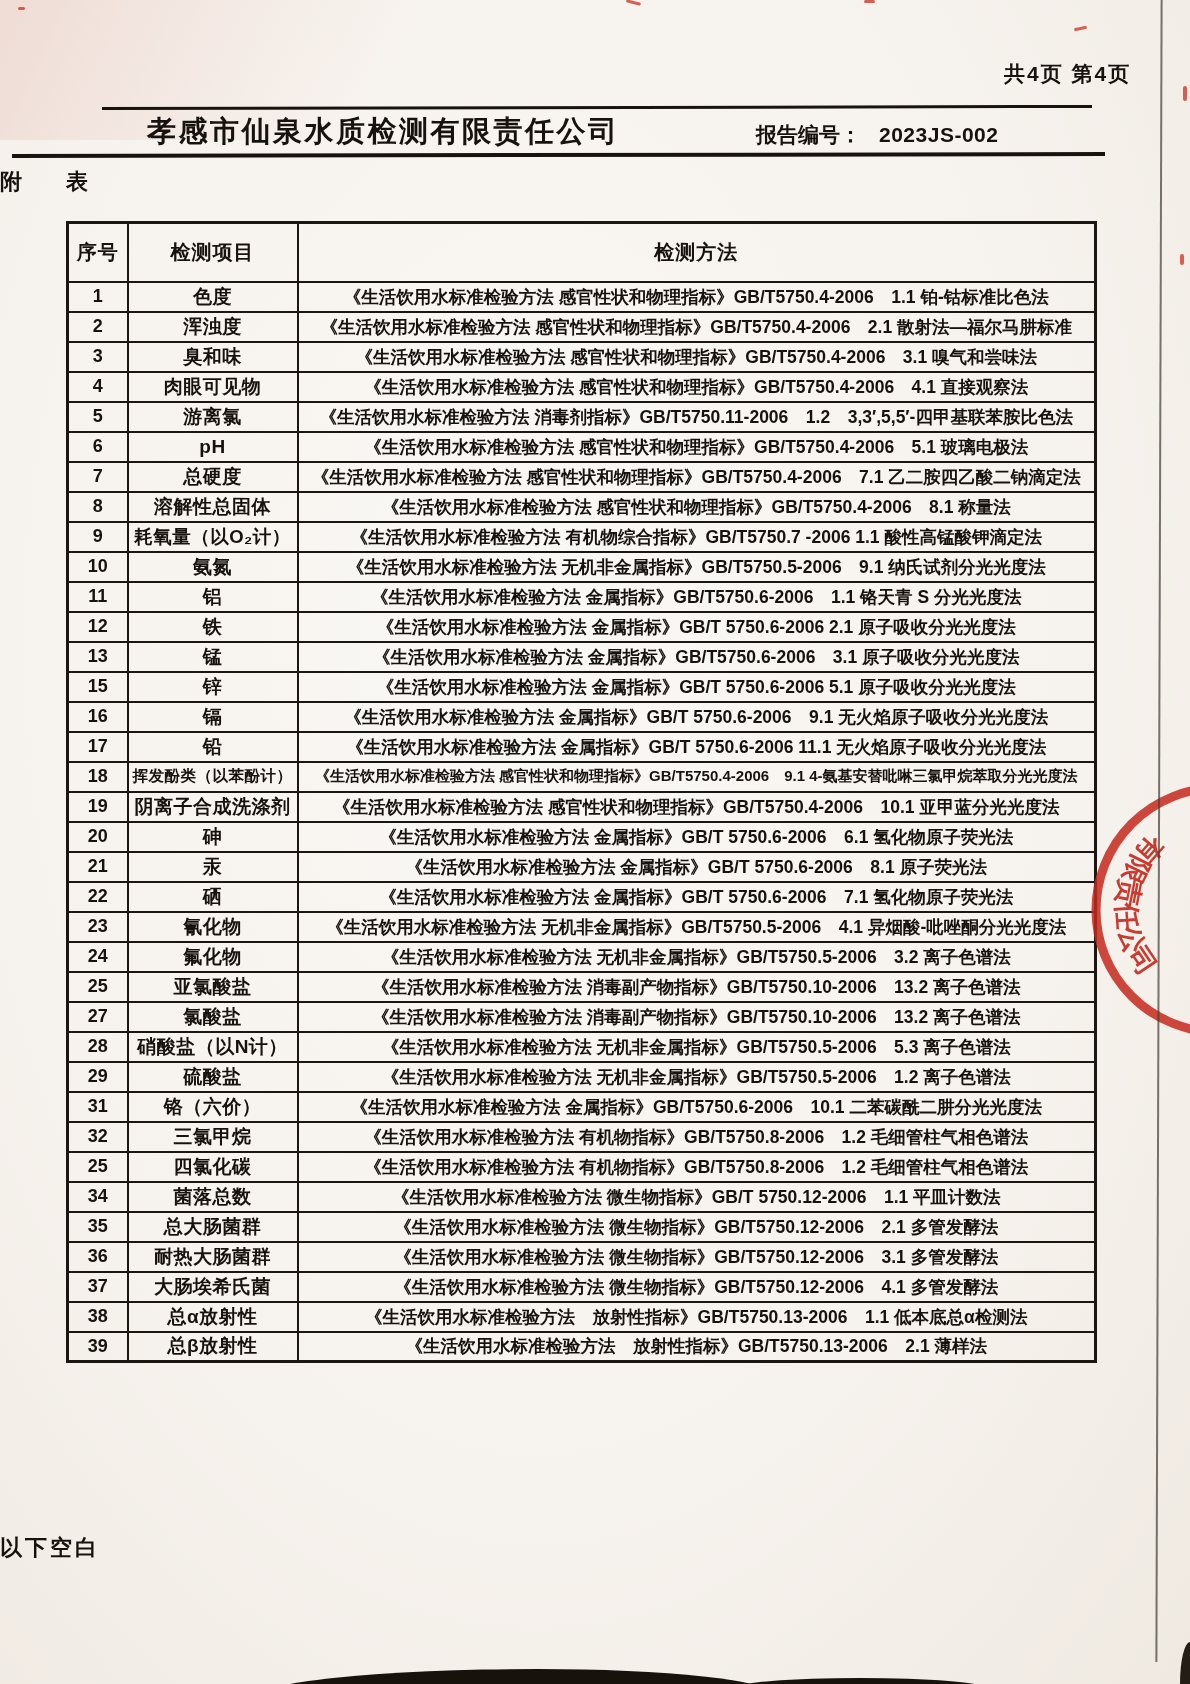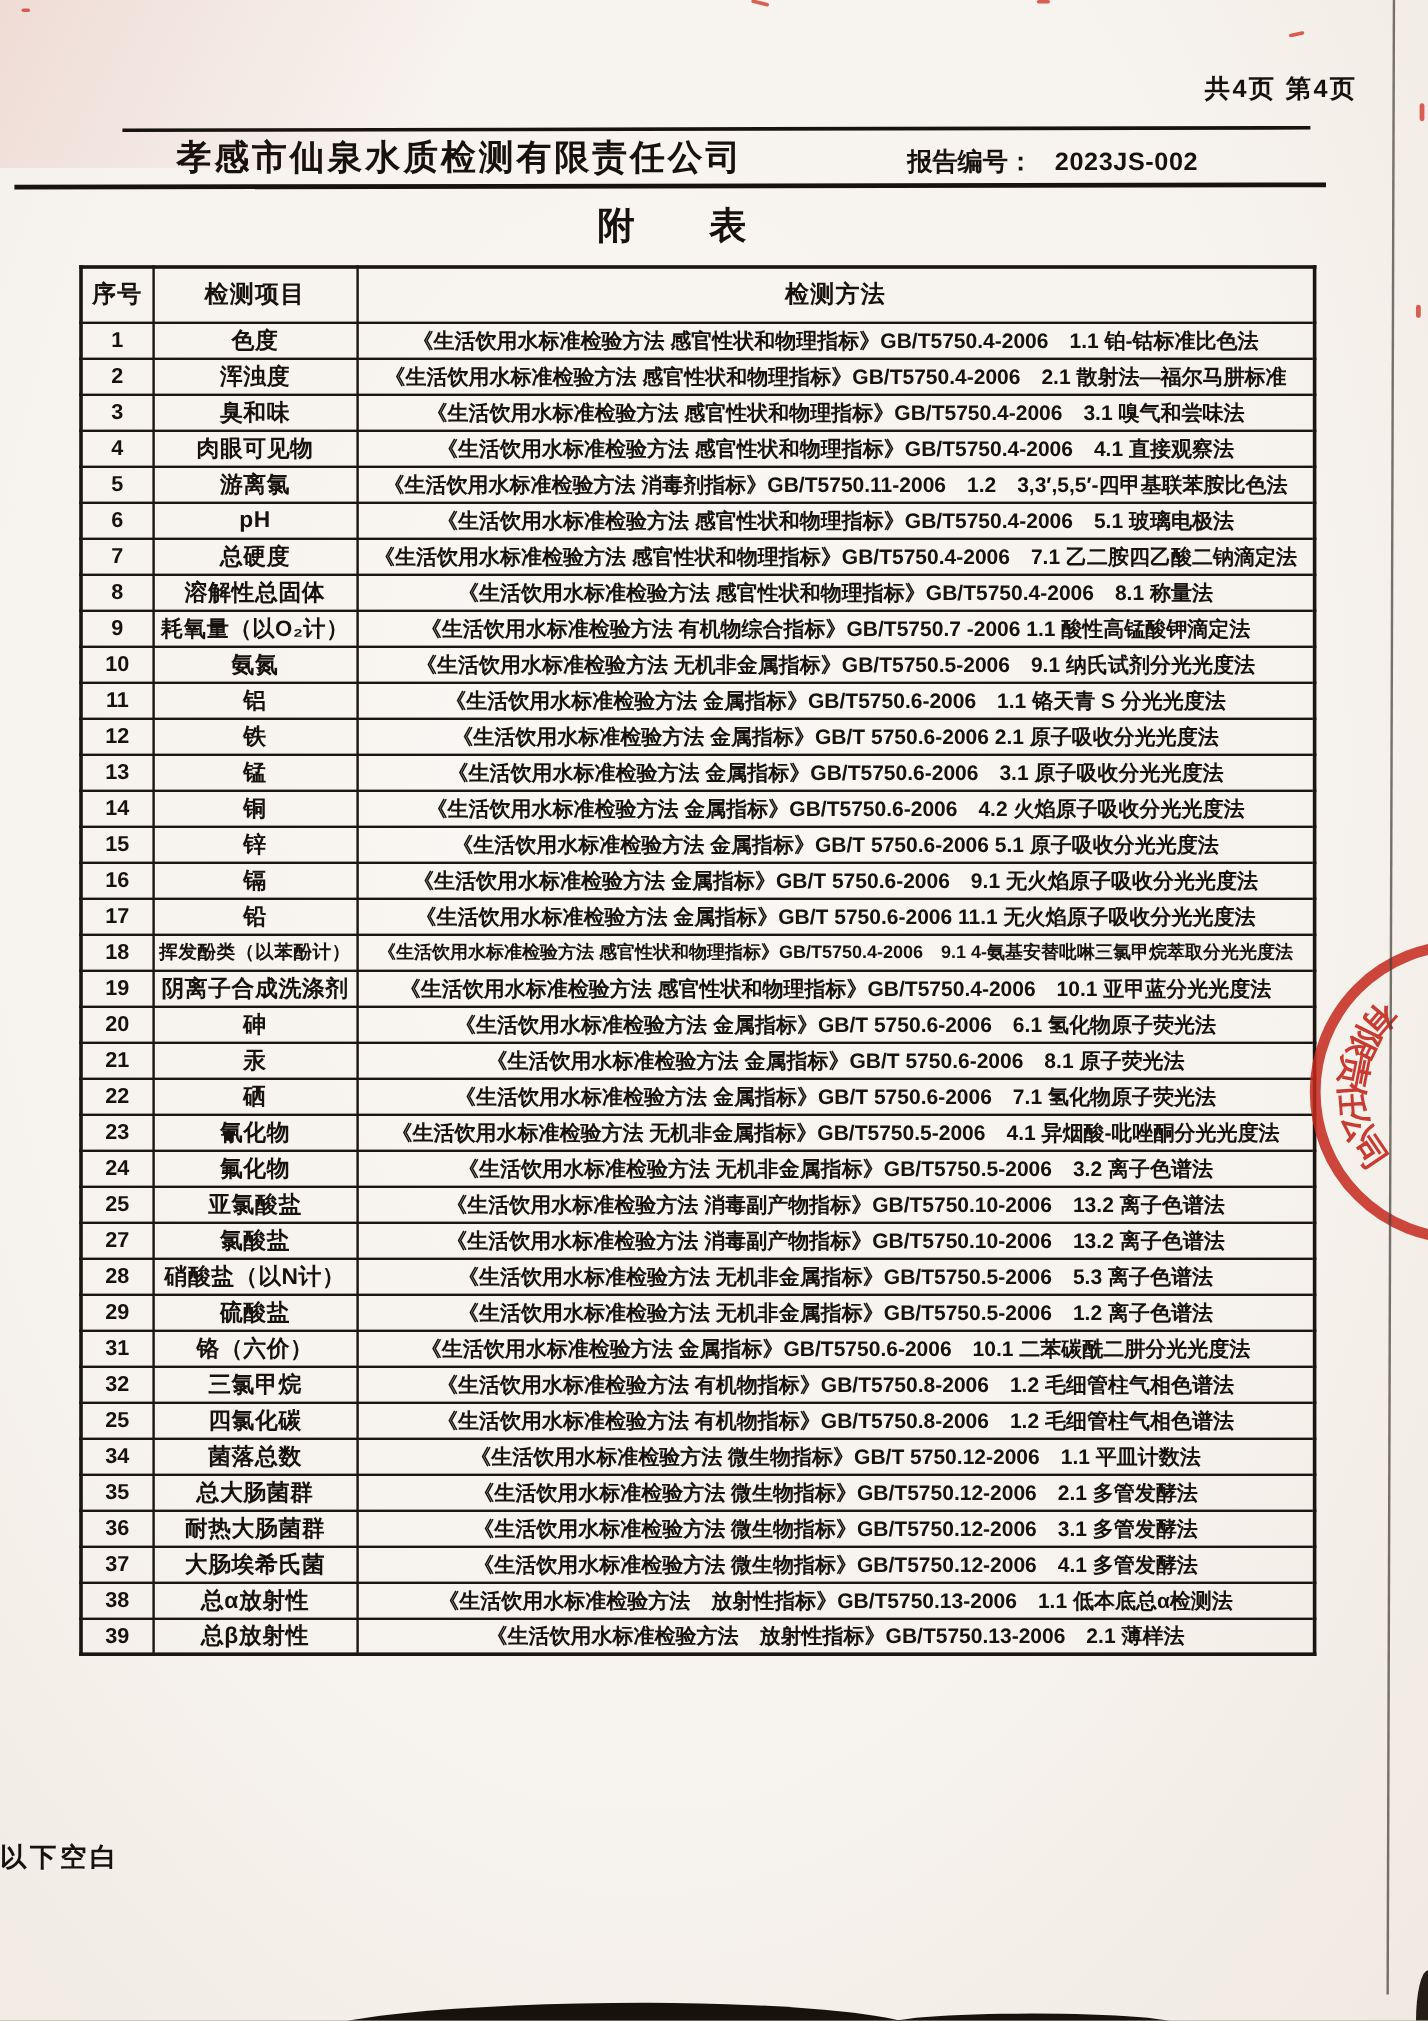--- a/index.html
+++ b/index.html
@@ -11,27 +11,27 @@
   }
   .smear{position:absolute;left:0;top:0;width:620px;height:140px;
     background:linear-gradient(115deg, rgba(226,170,160,.28) 0%, rgba(226,170,160,0) 62%);}
   .page-info{position:absolute;top:60px;left:1004px;font-size:21px;font-weight:bold;letter-spacing:2px;white-space:nowrap}
   .rule{background:#18130e}
   .rule-top{position:absolute;left:102px;top:106px;width:990px;height:2.5px;transform:rotate(-.12deg)}
   .company{position:absolute;left:147px;top:112px;font-size:29px;font-weight:bold;letter-spacing:2.5px;white-space:nowrap}
   .report-no{position:absolute;left:756px;top:121px;font-size:21px;font-weight:bold;white-space:nowrap}
   .report-no .val{margin-left:18px;letter-spacing:.5px}
   .rule-mid{position:absolute;left:12px;top:153px;width:1093px;height:3.5px;transform:rotate(-.1deg)}
-  .doc-title{position:absolute;left:0;top:167px;width:1120px;text-align:center;font-size:31px;font-weight:bold;white-space:pre}
+  .doc-title{position:absolute;left:0;top:167px;width:1120px;text-align:left;font-size:22px;font-weight:bold;white-space:pre}
 
   .data-table{position:absolute;left:66px;top:221px;width:1028px;border-collapse:collapse;table-layout:fixed;
     border:3px solid #1b1611}
   .data-table th,.data-table td{border:2px solid #1b1611;text-align:center;vertical-align:middle;
     padding:0 3px;overflow:hidden;white-space:nowrap}
-  .data-table thead tr{height:46px}
+  .data-table thead tr{height:59px}
   .data-table tbody tr{height:30px}
   .data-table th{font-size:20px;font-weight:bold;letter-spacing:1px}
   td.c-no{font-size:18px;font-weight:bold}
   td.c-item .fit{font-size:19px;font-weight:bold;letter-spacing:.5px}
   td.c-method .fit{font-size:17.5px;font-weight:bold}
   .fit{display:inline-block;white-space:nowrap}
 
   .footer-note{position:absolute;left:0;top:1533px;width:1092px;
     font-size:22px;font-weight:bold;letter-spacing:3px}
 
@@ -153,25 +153,20 @@
       <td class="c-item"><span class="fit">铁</span></td>
       <td class="c-method"><span class="fit">《生活饮用水标准检验方法 金属指标》GB/T 5750.6-2006 2.1 原子吸收分光光度法</span></td>
     </tr>
 
     <tr>
       <td class="c-no">13</td>
       <td class="c-item"><span class="fit">锰</span></td>
       <td class="c-method"><span class="fit">《生活饮用水标准检验方法 金属指标》GB/T5750.6-2006　3.1 原子吸收分光光度法</span></td>
     </tr>
 
-    <tr>
-      <td class="c-no">14</td>
-      <td class="c-item"><span class="fit">铜</span></td>
-      <td class="c-method"><span class="fit">《生活饮用水标准检验方法 金属指标》GB/T5750.6-2006　4.2 火焰原子吸收分光光度法</span></td>
-    </tr>
 
     <tr>
       <td class="c-no">15</td>
       <td class="c-item"><span class="fit">锌</span></td>
       <td class="c-method"><span class="fit">《生活饮用水标准检验方法 金属指标》GB/T 5750.6-2006 5.1 原子吸收分光光度法</span></td>
     </tr>
 
     <tr>
       <td class="c-no">16</td>
       <td class="c-item"><span class="fit">镉</span></td>

